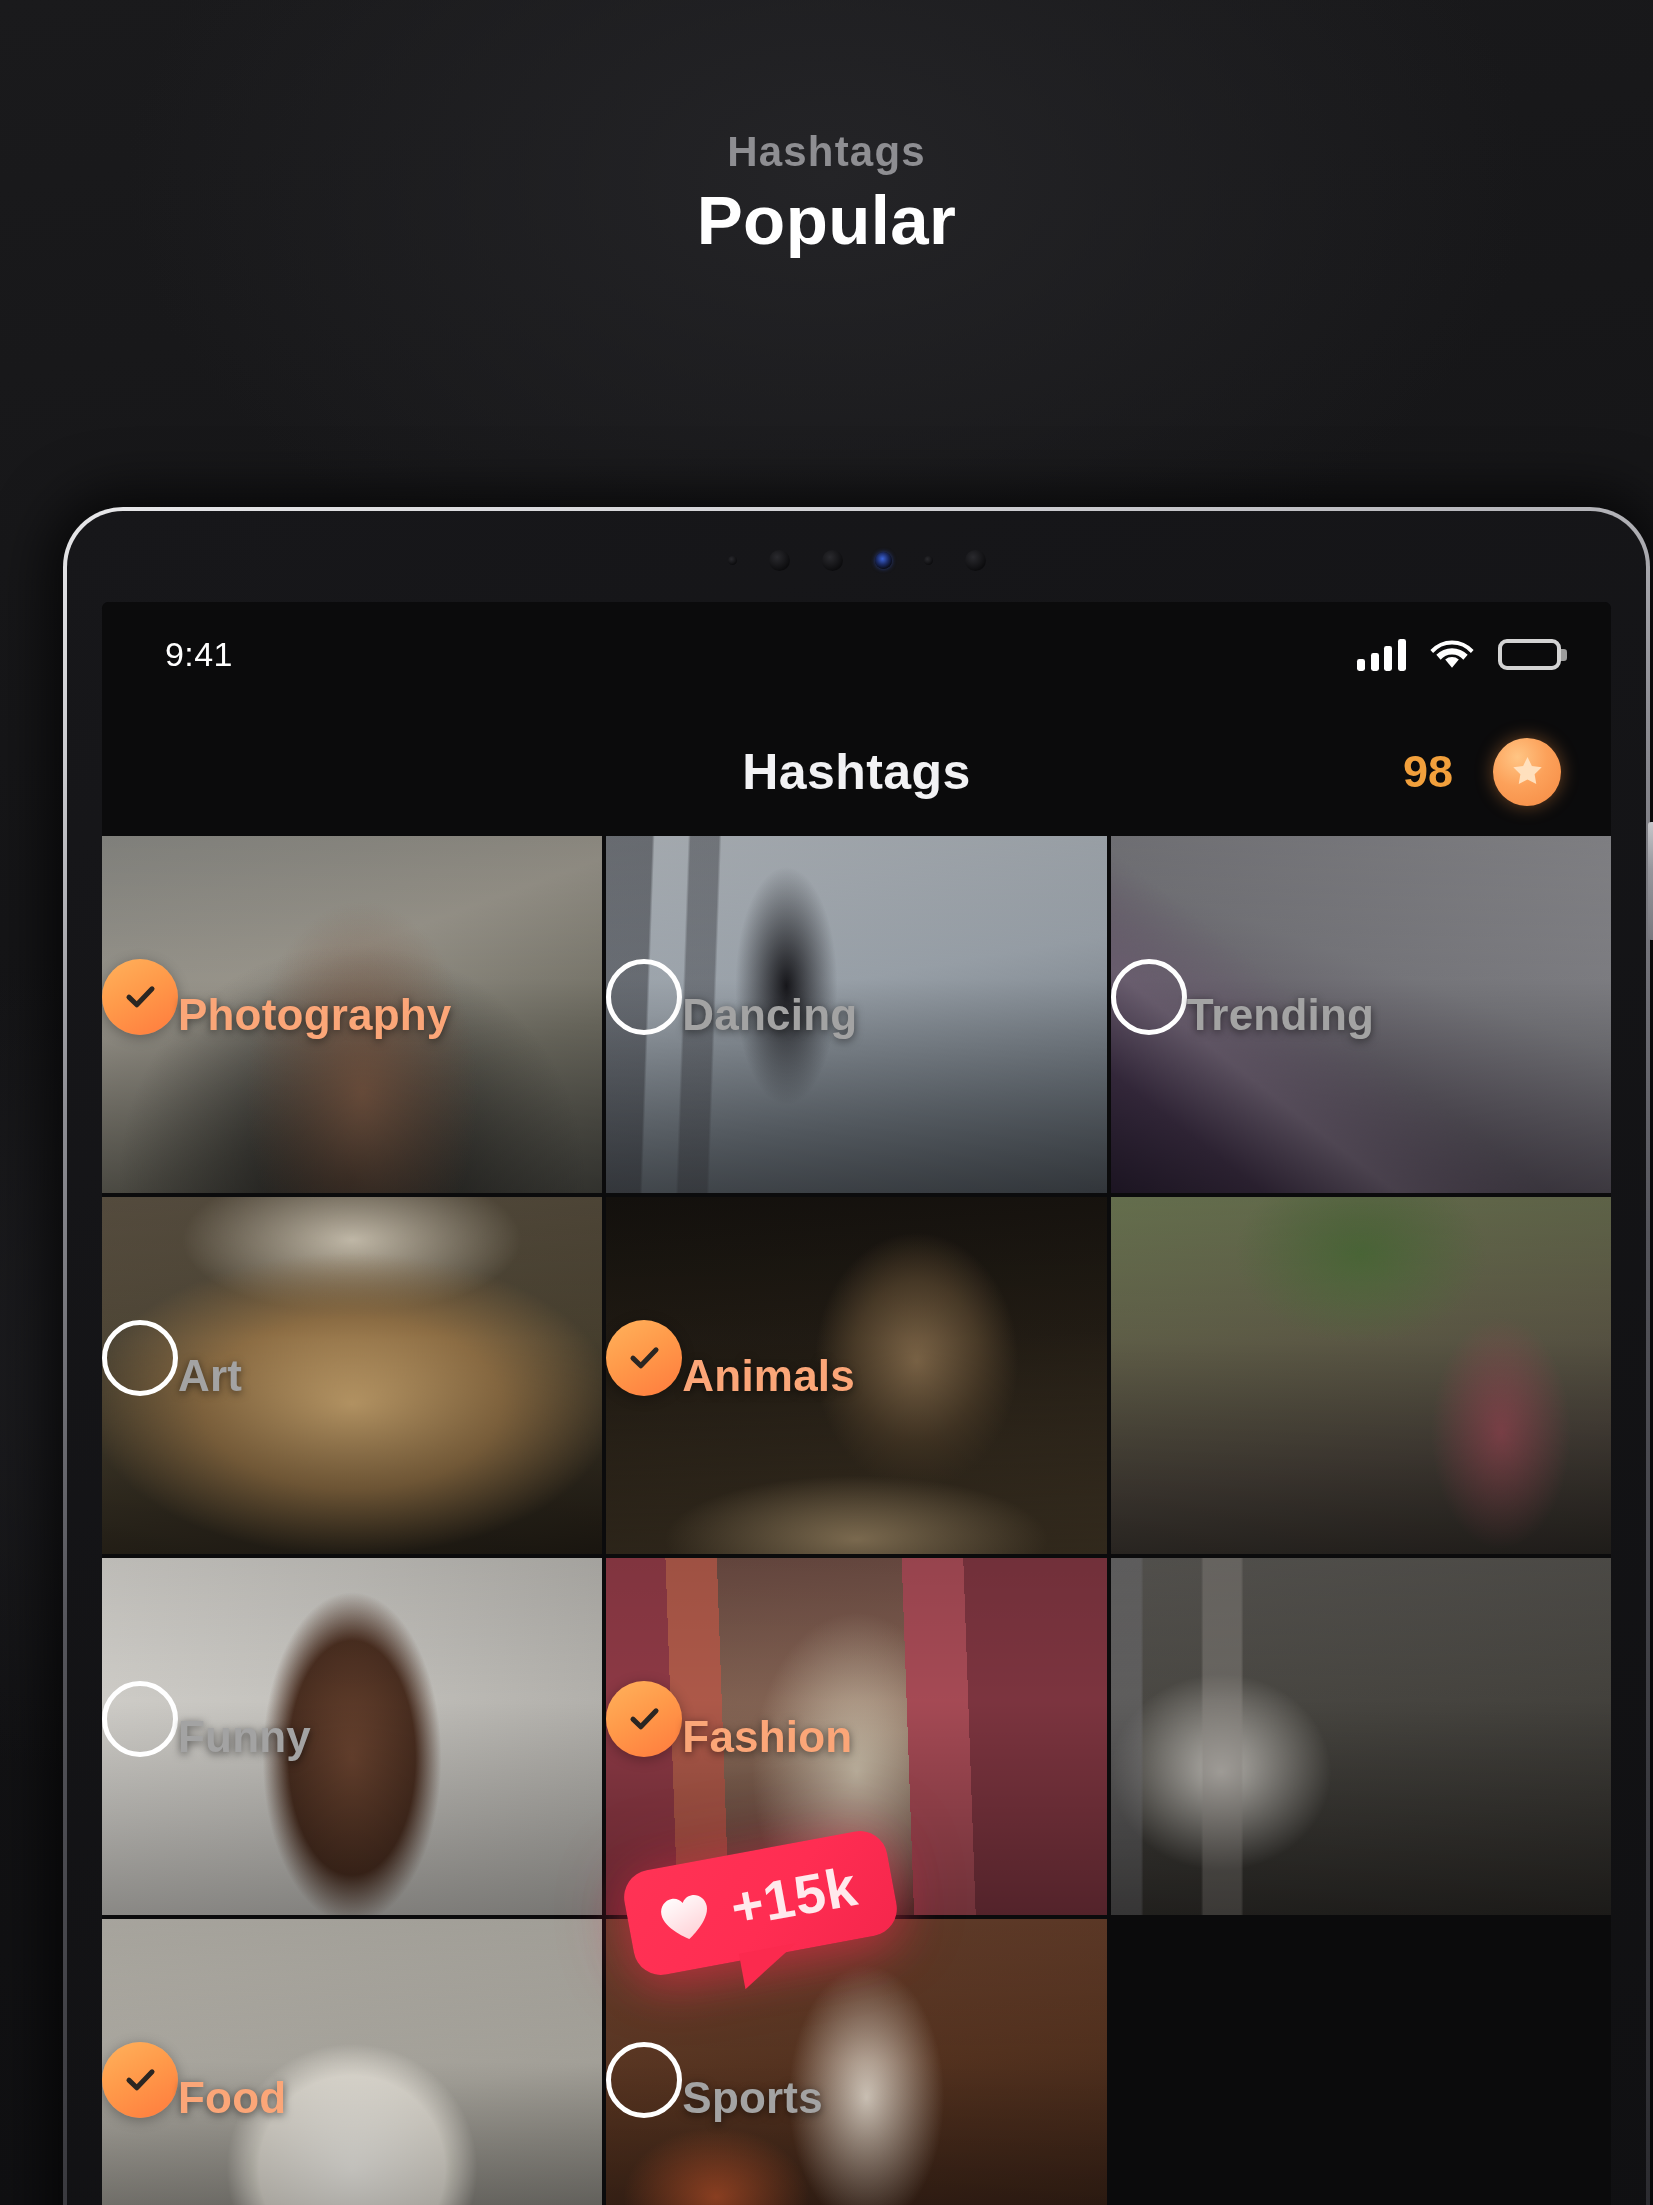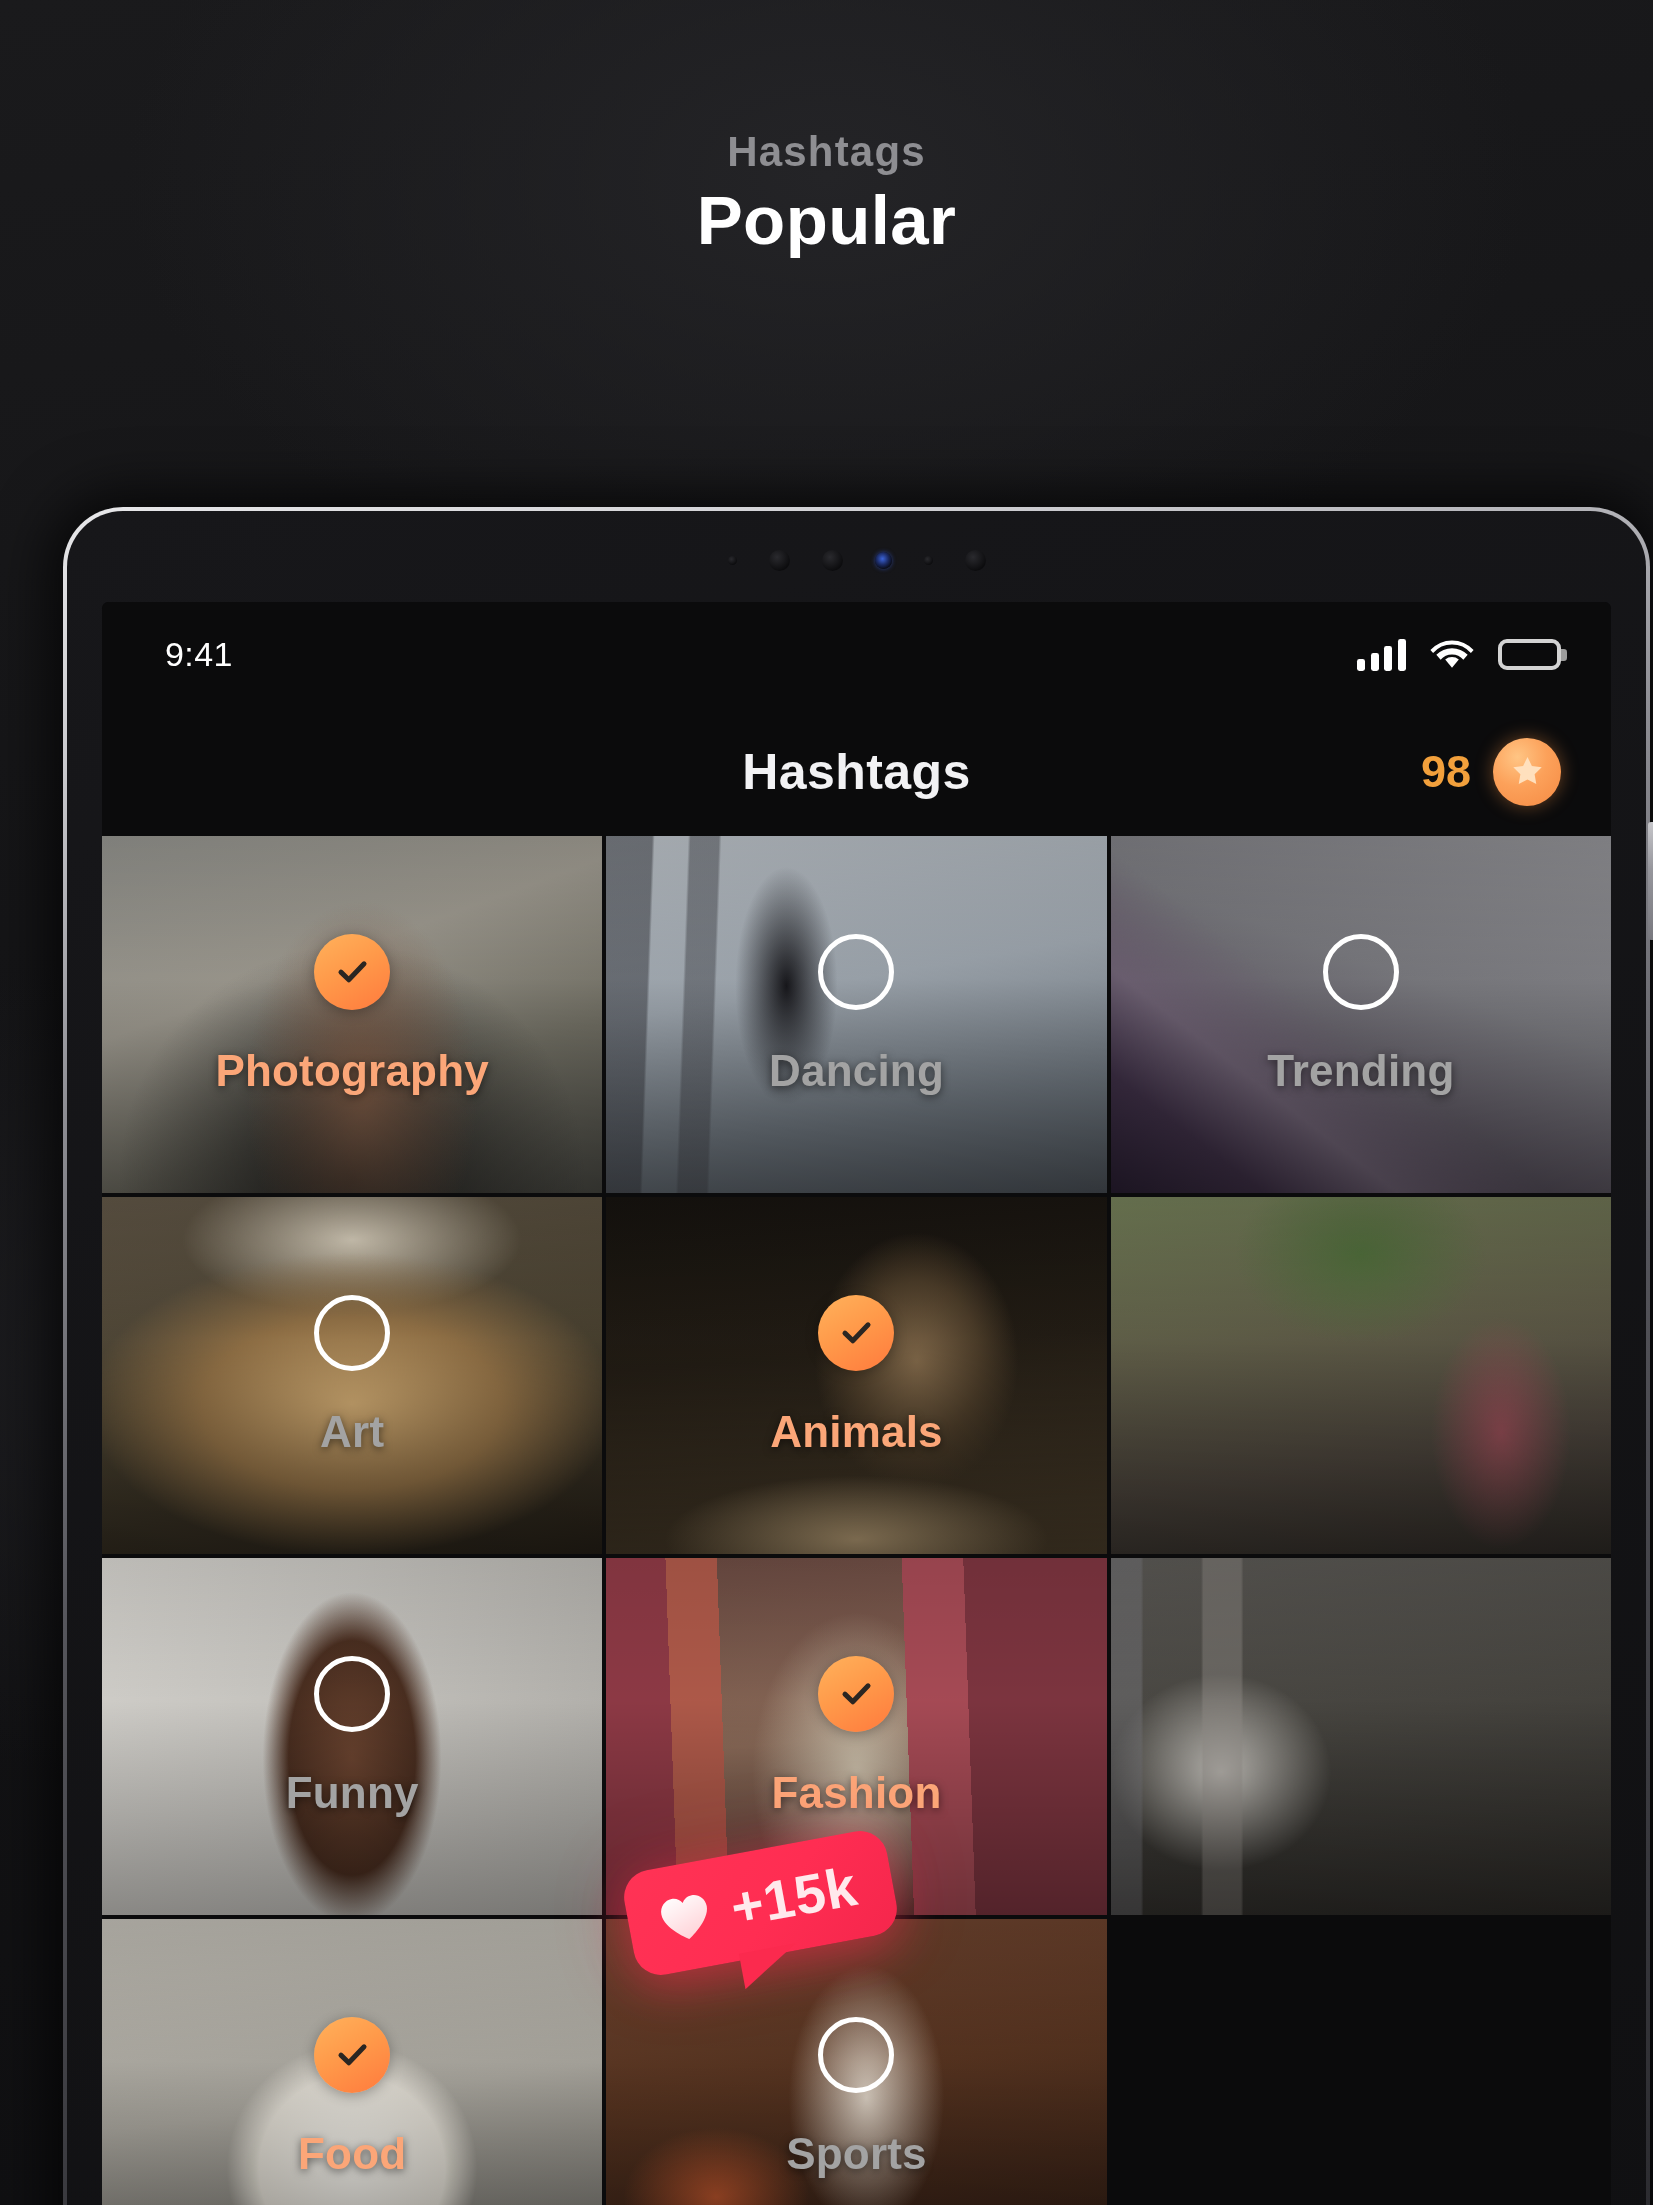--- a/index.html
+++ b/index.html
@@ -103,21 +103,21 @@
 
   
   .appnav {
     height:129px; background:#0b0b0c;
     display:flex; align-items:center; justify-content:center;
     position:relative;
   }
   .appnav-title { color:#f2f2f4; font-size:50px; font-weight:700; letter-spacing:0.4px; }
   .appnav-right {
     position:absolute; right:50px; top:50%; transform:translateY(-50%);
-    display:flex; align-items:center; gap:22px;
+    display:flex; align-items:center; gap:40px;
   }
   .appnav-count { color:#f2a03c; font-size:45px; font-weight:700; }
   .star-badge {
     width:68px; height:68px; border-radius:50%;
     background:radial-gradient(circle at 36% 28%, #ffc584 0%, #fca15a 45%, #f58a43 100%);
     display:flex; align-items:center; justify-content:center;
     box-shadow:0 0 18px rgba(250,150,70,0.4);
   }
 
   
@@ -129,21 +129,21 @@
     position:relative; height:357px; overflow:hidden;
     display:flex; align-items:center; justify-content:center;
   }
   .tile-bg { position:absolute; inset:0; }
   .tile-shade {
     position:absolute; inset:0;
     background:linear-gradient(to bottom, rgba(0,0,0,0.10) 0%, rgba(0,0,0,0.02) 40%, rgba(0,0,0,0.34) 100%);
   }
   .tile-inner {
     position:relative; z-index:2; width:100%;
-    display:flex; flex-direction:column; align-items:center;
+    display:flex; flex-direction:row; align-items:center;
   }
   .sel-circle {
     width:76px; height:76px; border-radius:50%;
     display:flex; align-items:center; justify-content:center;
     margin-bottom:36px;
   }
   .sel-circle.on {
     background:linear-gradient(150deg,#ffb25c 0%,#ff9a4a 45%,#ff7a3d 100%);
     box-shadow:0 2.4px 13px rgba(0,0,0,0.3);
   }

